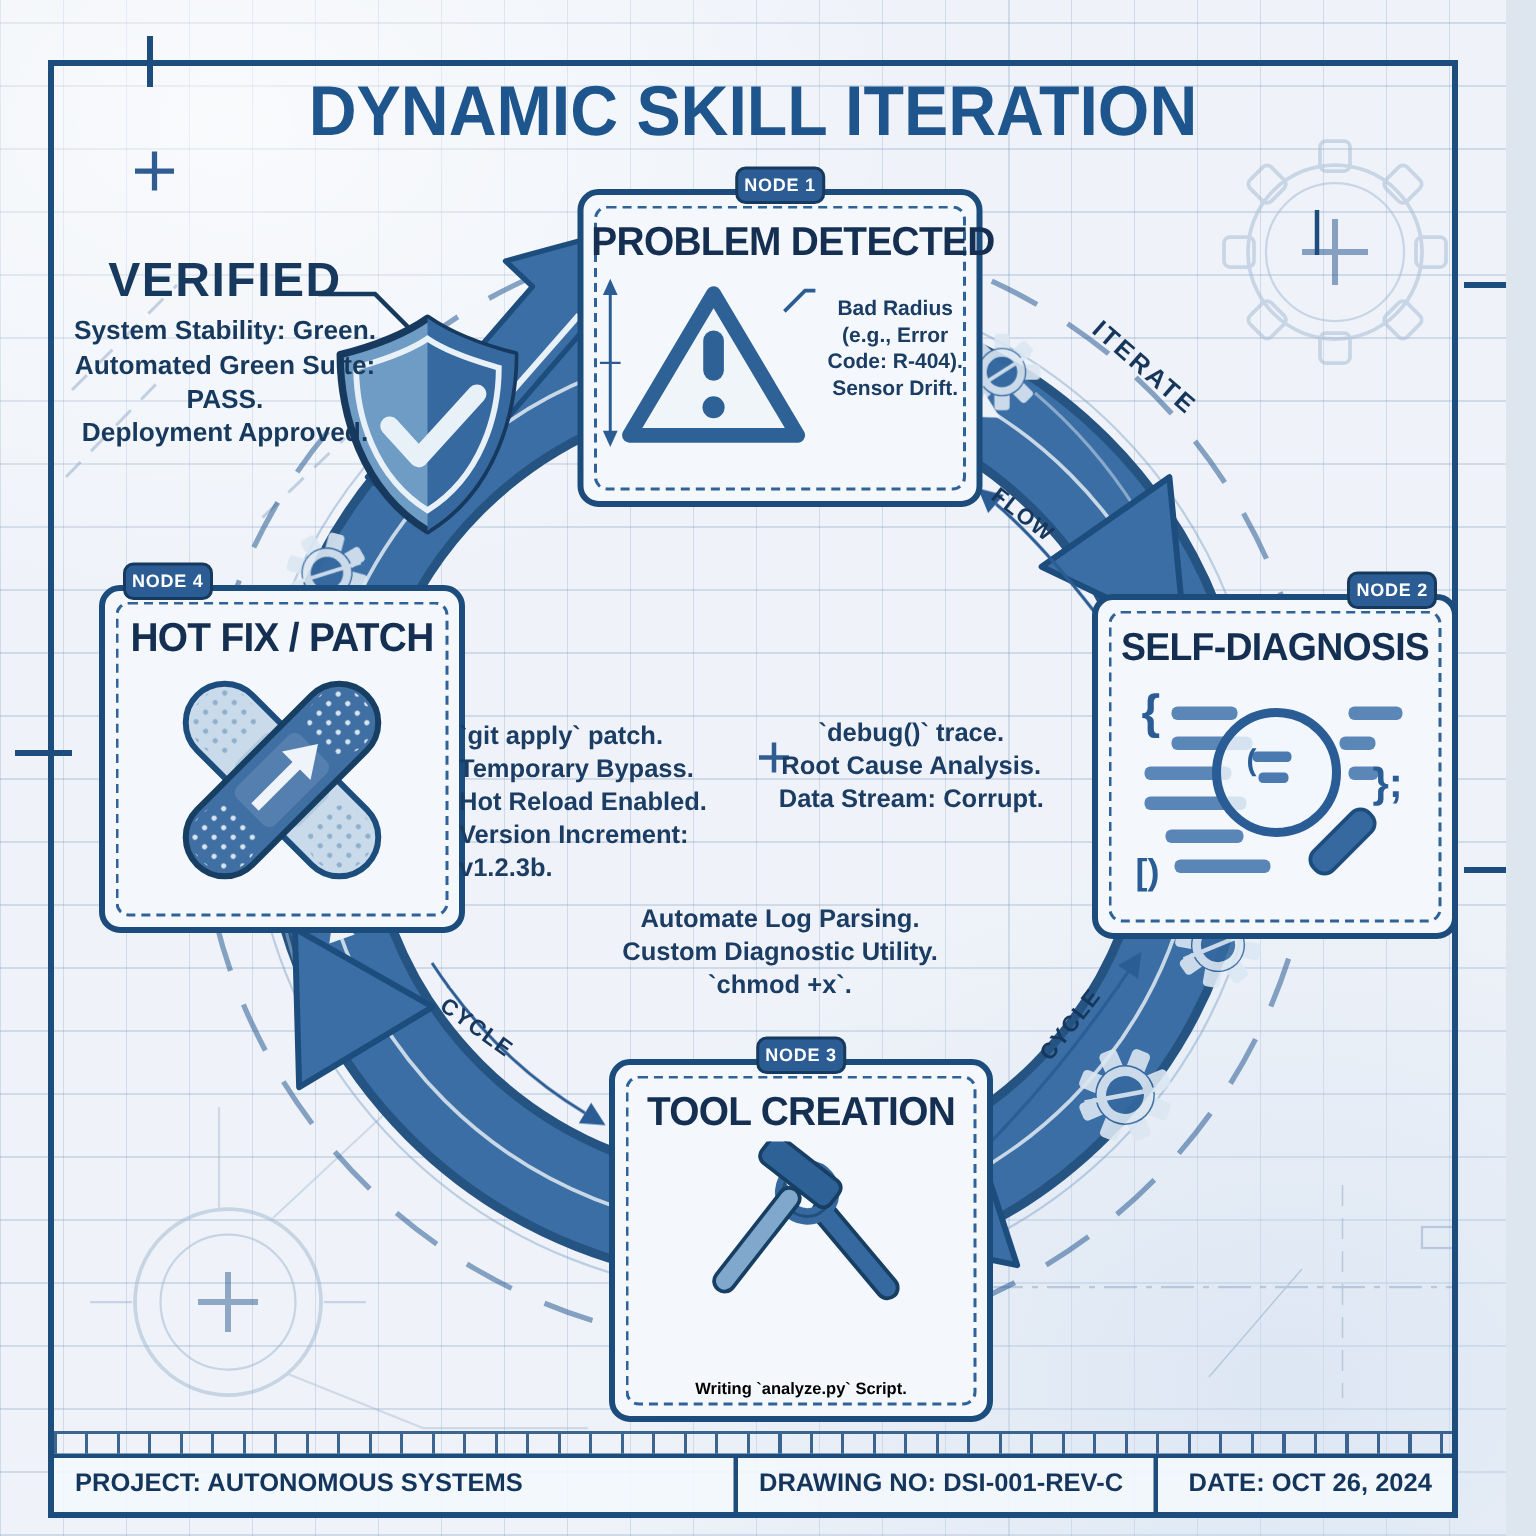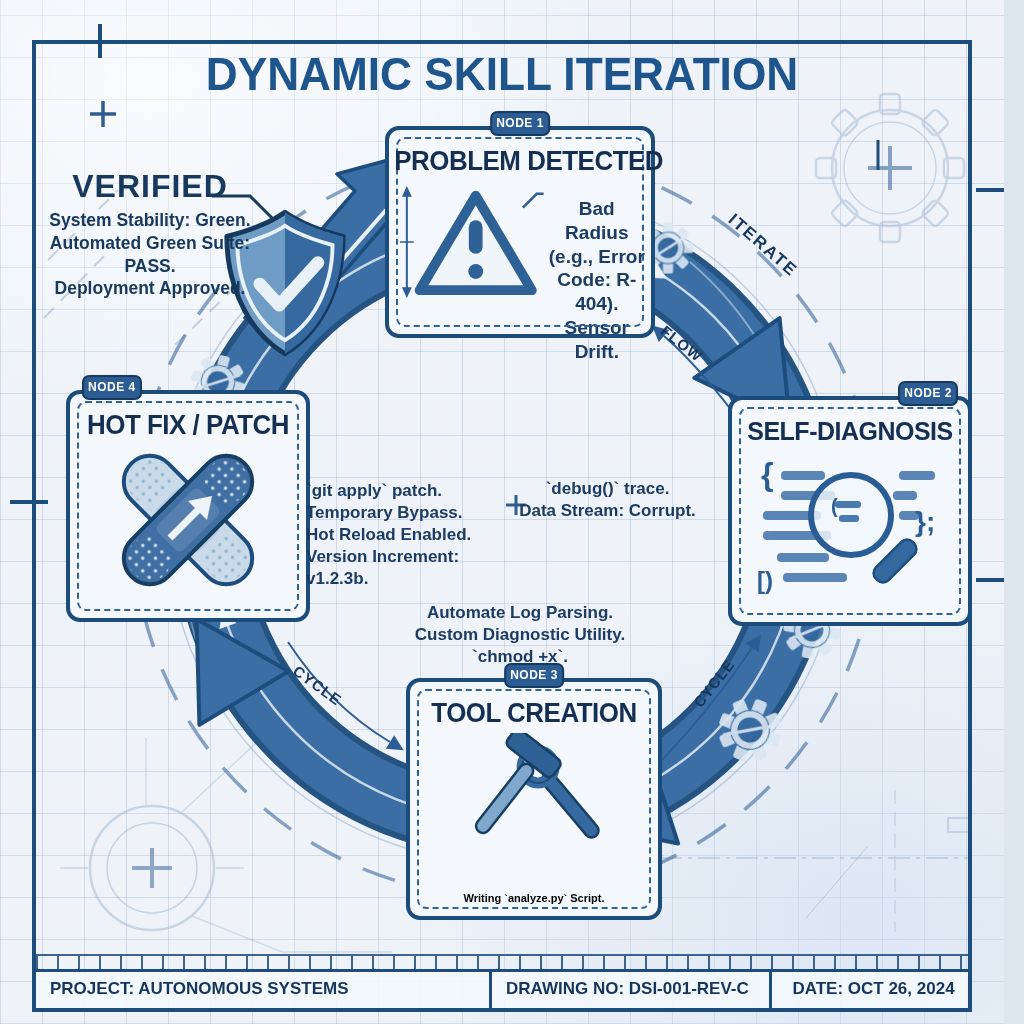--- a/index.html
+++ b/index.html
@@ -28,21 +28,21 @@
   .inner{position:absolute;inset:7px;border:2px dashed #2f6298;border-radius:9px;pointer-events:none;}
   .tag{position:absolute;top:-19px;background:#2b5d94;color:#ffffff;font-weight:bold;
     font-size:12px;padding:3px 4px 4px;border-radius:7px;border:2px solid #163a5e;
     letter-spacing:.5px;white-space:nowrap;}
   .tag-center{left:50%;transform:translateX(-50%);}
   .tag-right{right:10px;}
   .tag-left{left:12px;}
   .node-title{text-align:center;font-weight:bold;font-size:27px;color:#142f52;
     margin-top:16px;letter-spacing:-.5px;transform:scaleX(.96);white-space:nowrap;}
   .n1-content{display:flex;align-items:flex-start;gap:4px;padding:4px 6px 0 8px;}
-  .n1-ann{width:98px;font-size:19px;font-weight:bold;color:#1b3c63;line-height:1.25;
+  .n1-ann{width:98px;font-size:14px;font-weight:bold;color:#1b3c63;line-height:1.25;
     text-align:center;padding-top:16px;}
   .icon-wrap{display:flex;justify-content:center;margin-top:4px;}
   .n3-caption{position:absolute;bottom:12px;left:0;right:0;text-align:center;
     font-size:11px;font-weight:bold;color:#000000;}
   
   .ann{position:absolute;font-weight:bold;color:#1b3c63;font-size:17px;line-height:1.3;}
   
   .rlabel{position:absolute;font-weight:bold;color:#17365c;letter-spacing:2px;white-space:nowrap;
     transform-origin:left top;}
   
@@ -248,21 +248,21 @@
             <rect x="92" y="64" width="20" height="7" rx="3"></rect>
           </g>
         <text x="84" y="62" font-size="20" font-weight="bold" fill="#2a5d95" font-family="Liberation Sans,sans-serif">(</text>
         <g transform="translate(148,110) rotate(45)">
           <rect x="-9" y="-26" width="18" height="52" rx="8" fill="#35699f" stroke="#1d4d7d" stroke-width="2.5"></rect>
         </g>
       </svg>
     </div>
   </div>
 
-  <div class="node" style="left:406px;top:678px;width:248px;height:234px;">
+  <div class="node" style="left:406px;top:706px;width:248px;height:234px;">
     <div class="inner"></div>
     <div class="tag tag-center">NODE 3</div>
     <div class="node-title">TOOL CREATION</div>
     <div class="icon-wrap">
       <svg width="180" height="120" viewBox="-90 -60 180 120">
         <g transform="translate(26,0) rotate(-40)">
           <rect x="-7" y="-24" width="14" height="80" rx="7" fill="#35699f" stroke="#173f63" stroke-width="2.5"></rect>
           <circle cx="0" cy="-34" r="16" fill="none" stroke="#35699f" stroke-width="11"></circle>
           <rect x="-7" y="-60" width="14" height="22" fill="#f4f8fc"></rect>
           <circle cx="0" cy="-34" r="16" fill="none" stroke="#173f63" stroke-width="2" opacity=".6"></circle>
@@ -312,20 +312,21 @@
 
   <div class="ann" style="left:306px;top:480px;width:210px;text-align:left;">
     <div>`git apply` patch.</div>
     <div>Temporary Bypass.</div>
     <div>Hot Reload Enabled.</div>
     <div>Version Increment: v1.2.3b.</div>
   </div>
 
   <div class="ann" style="left:500px;top:478px;width:215px;text-align:center;">
     <div>`debug()` trace.</div>
+    <div>Root Cause Analysis.</div>
     <div>Data Stream: Corrupt.</div>
   </div>
 
   <div class="ann" style="left:398px;top:602px;width:244px;text-align:center;">
     <div>Automate Log Parsing.</div>
     <div>Custom Diagnostic Utility.</div>
     <div>`chmod +x`.</div>
   </div>
 
   <div class="rlabel" style="left:737px;top:210px;font-size:17px;transform:rotate(41deg);">ITERATE</div>

